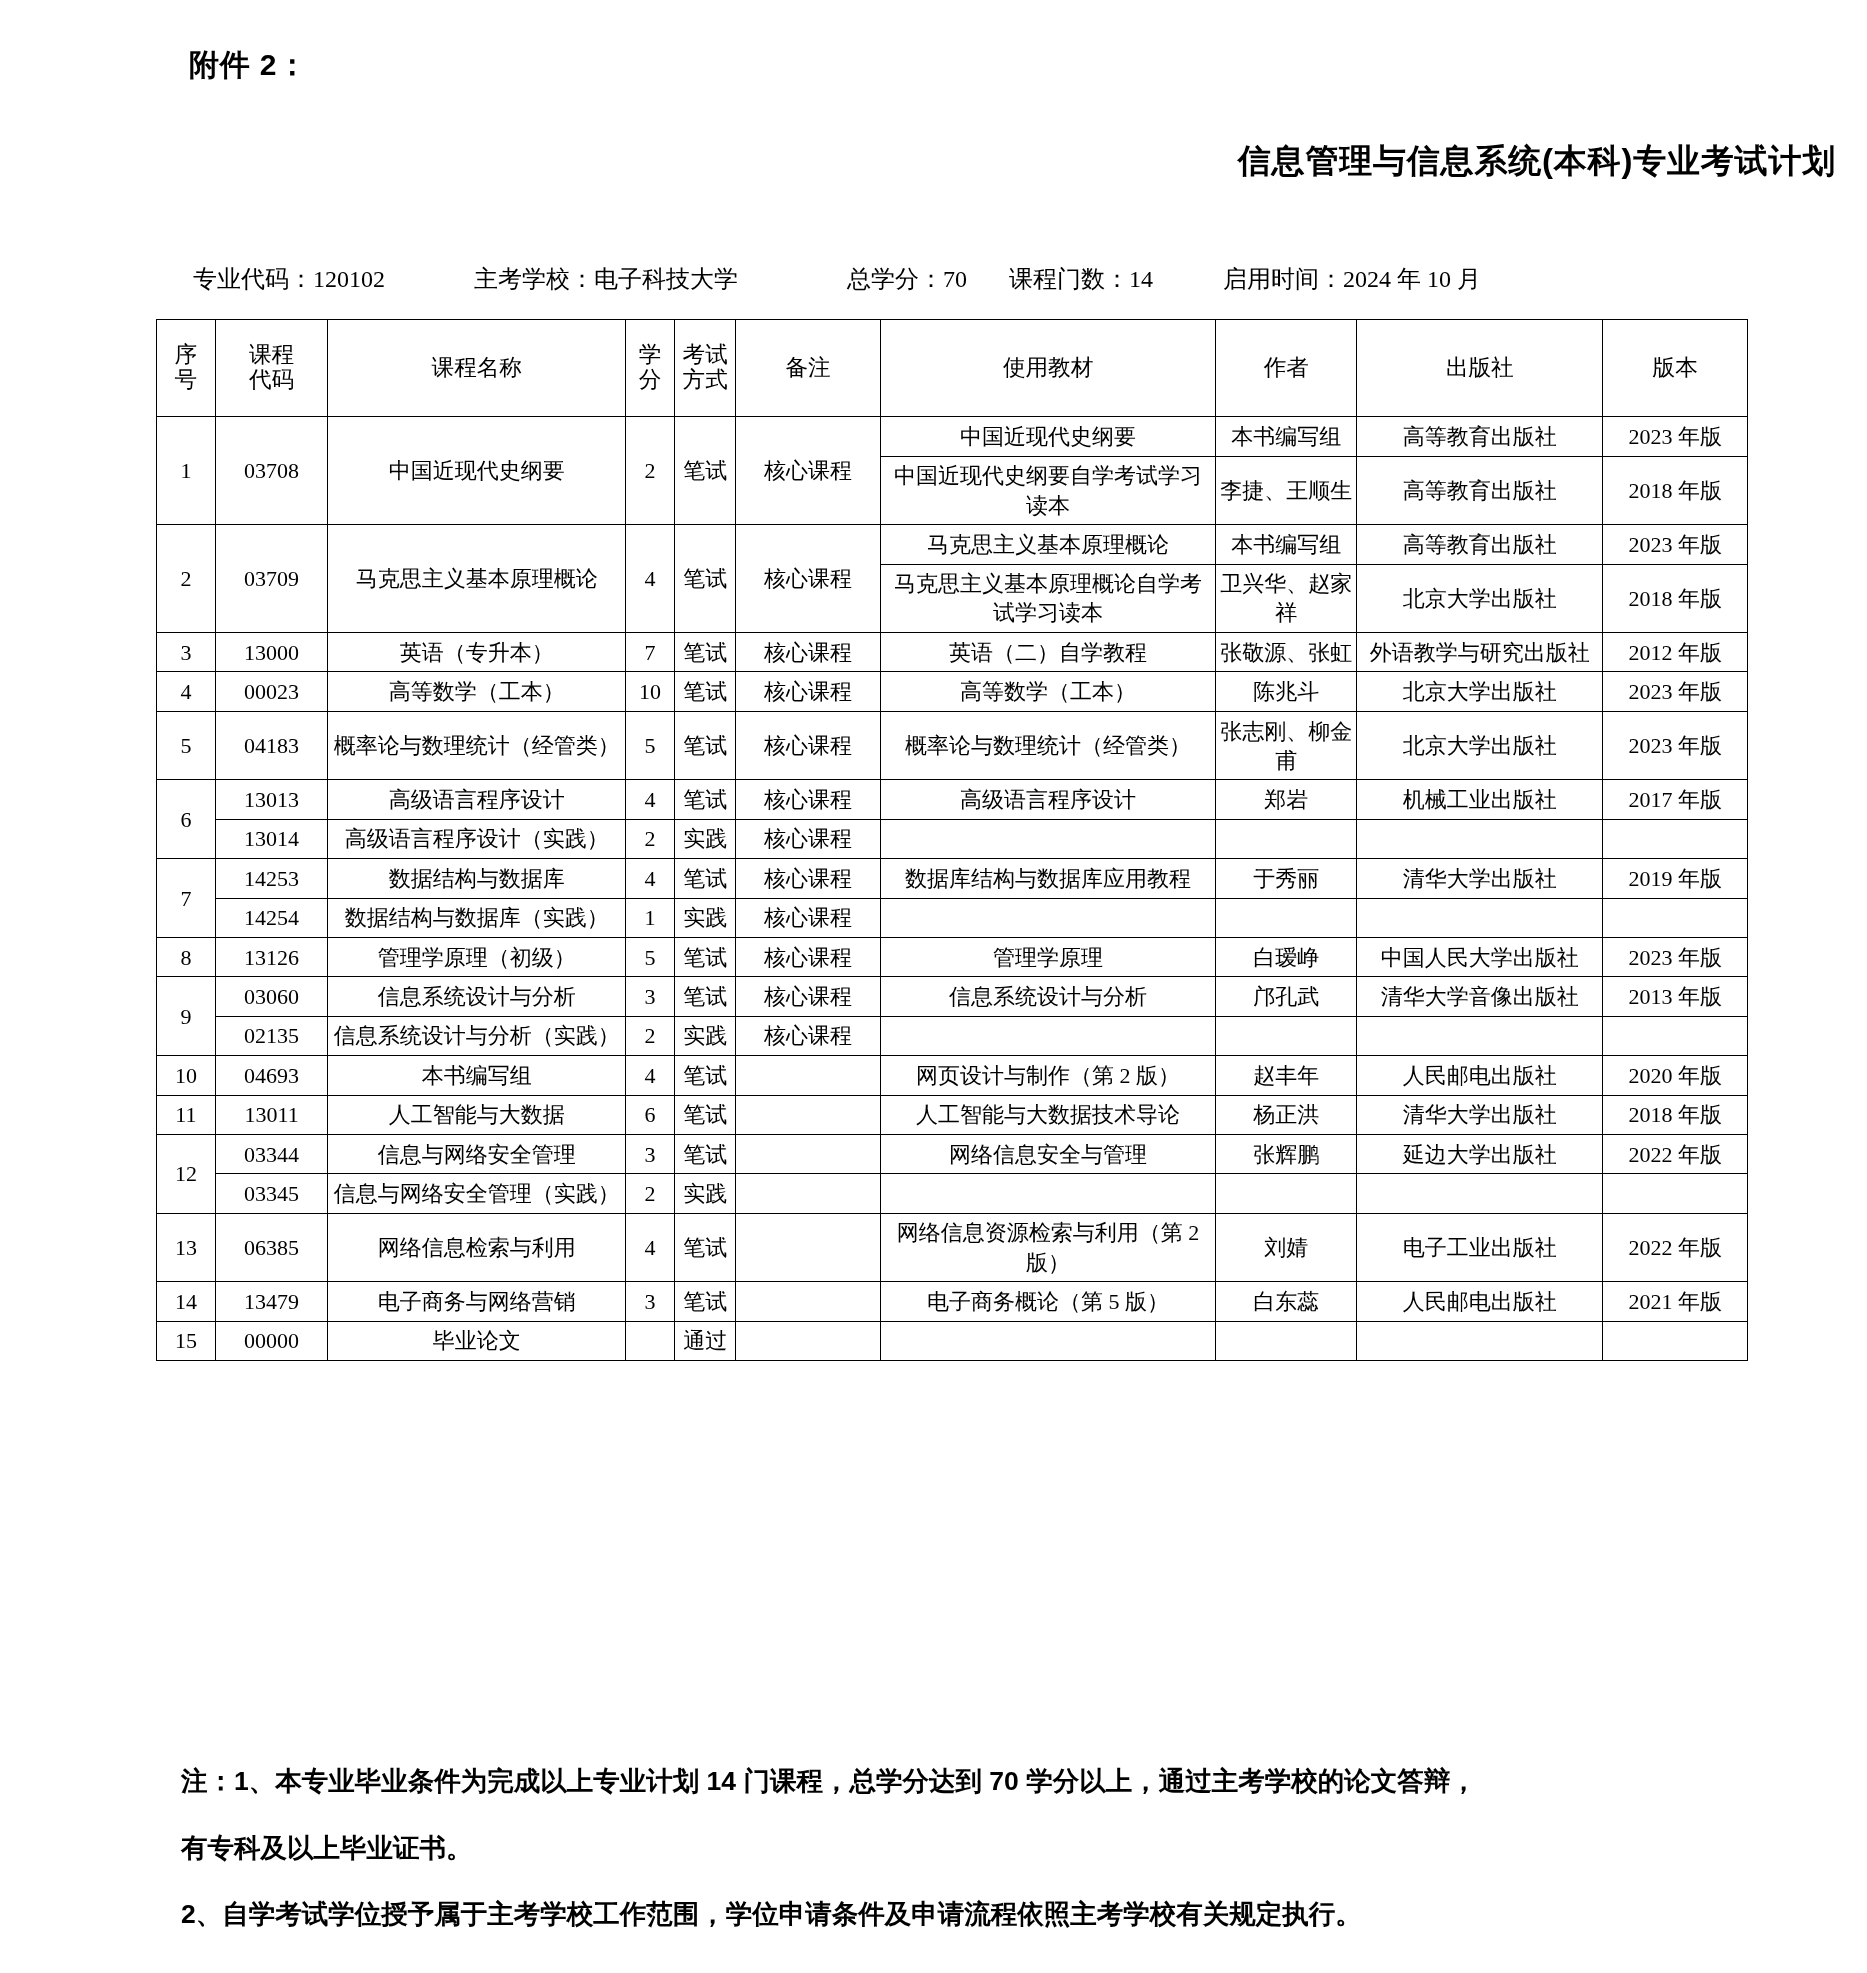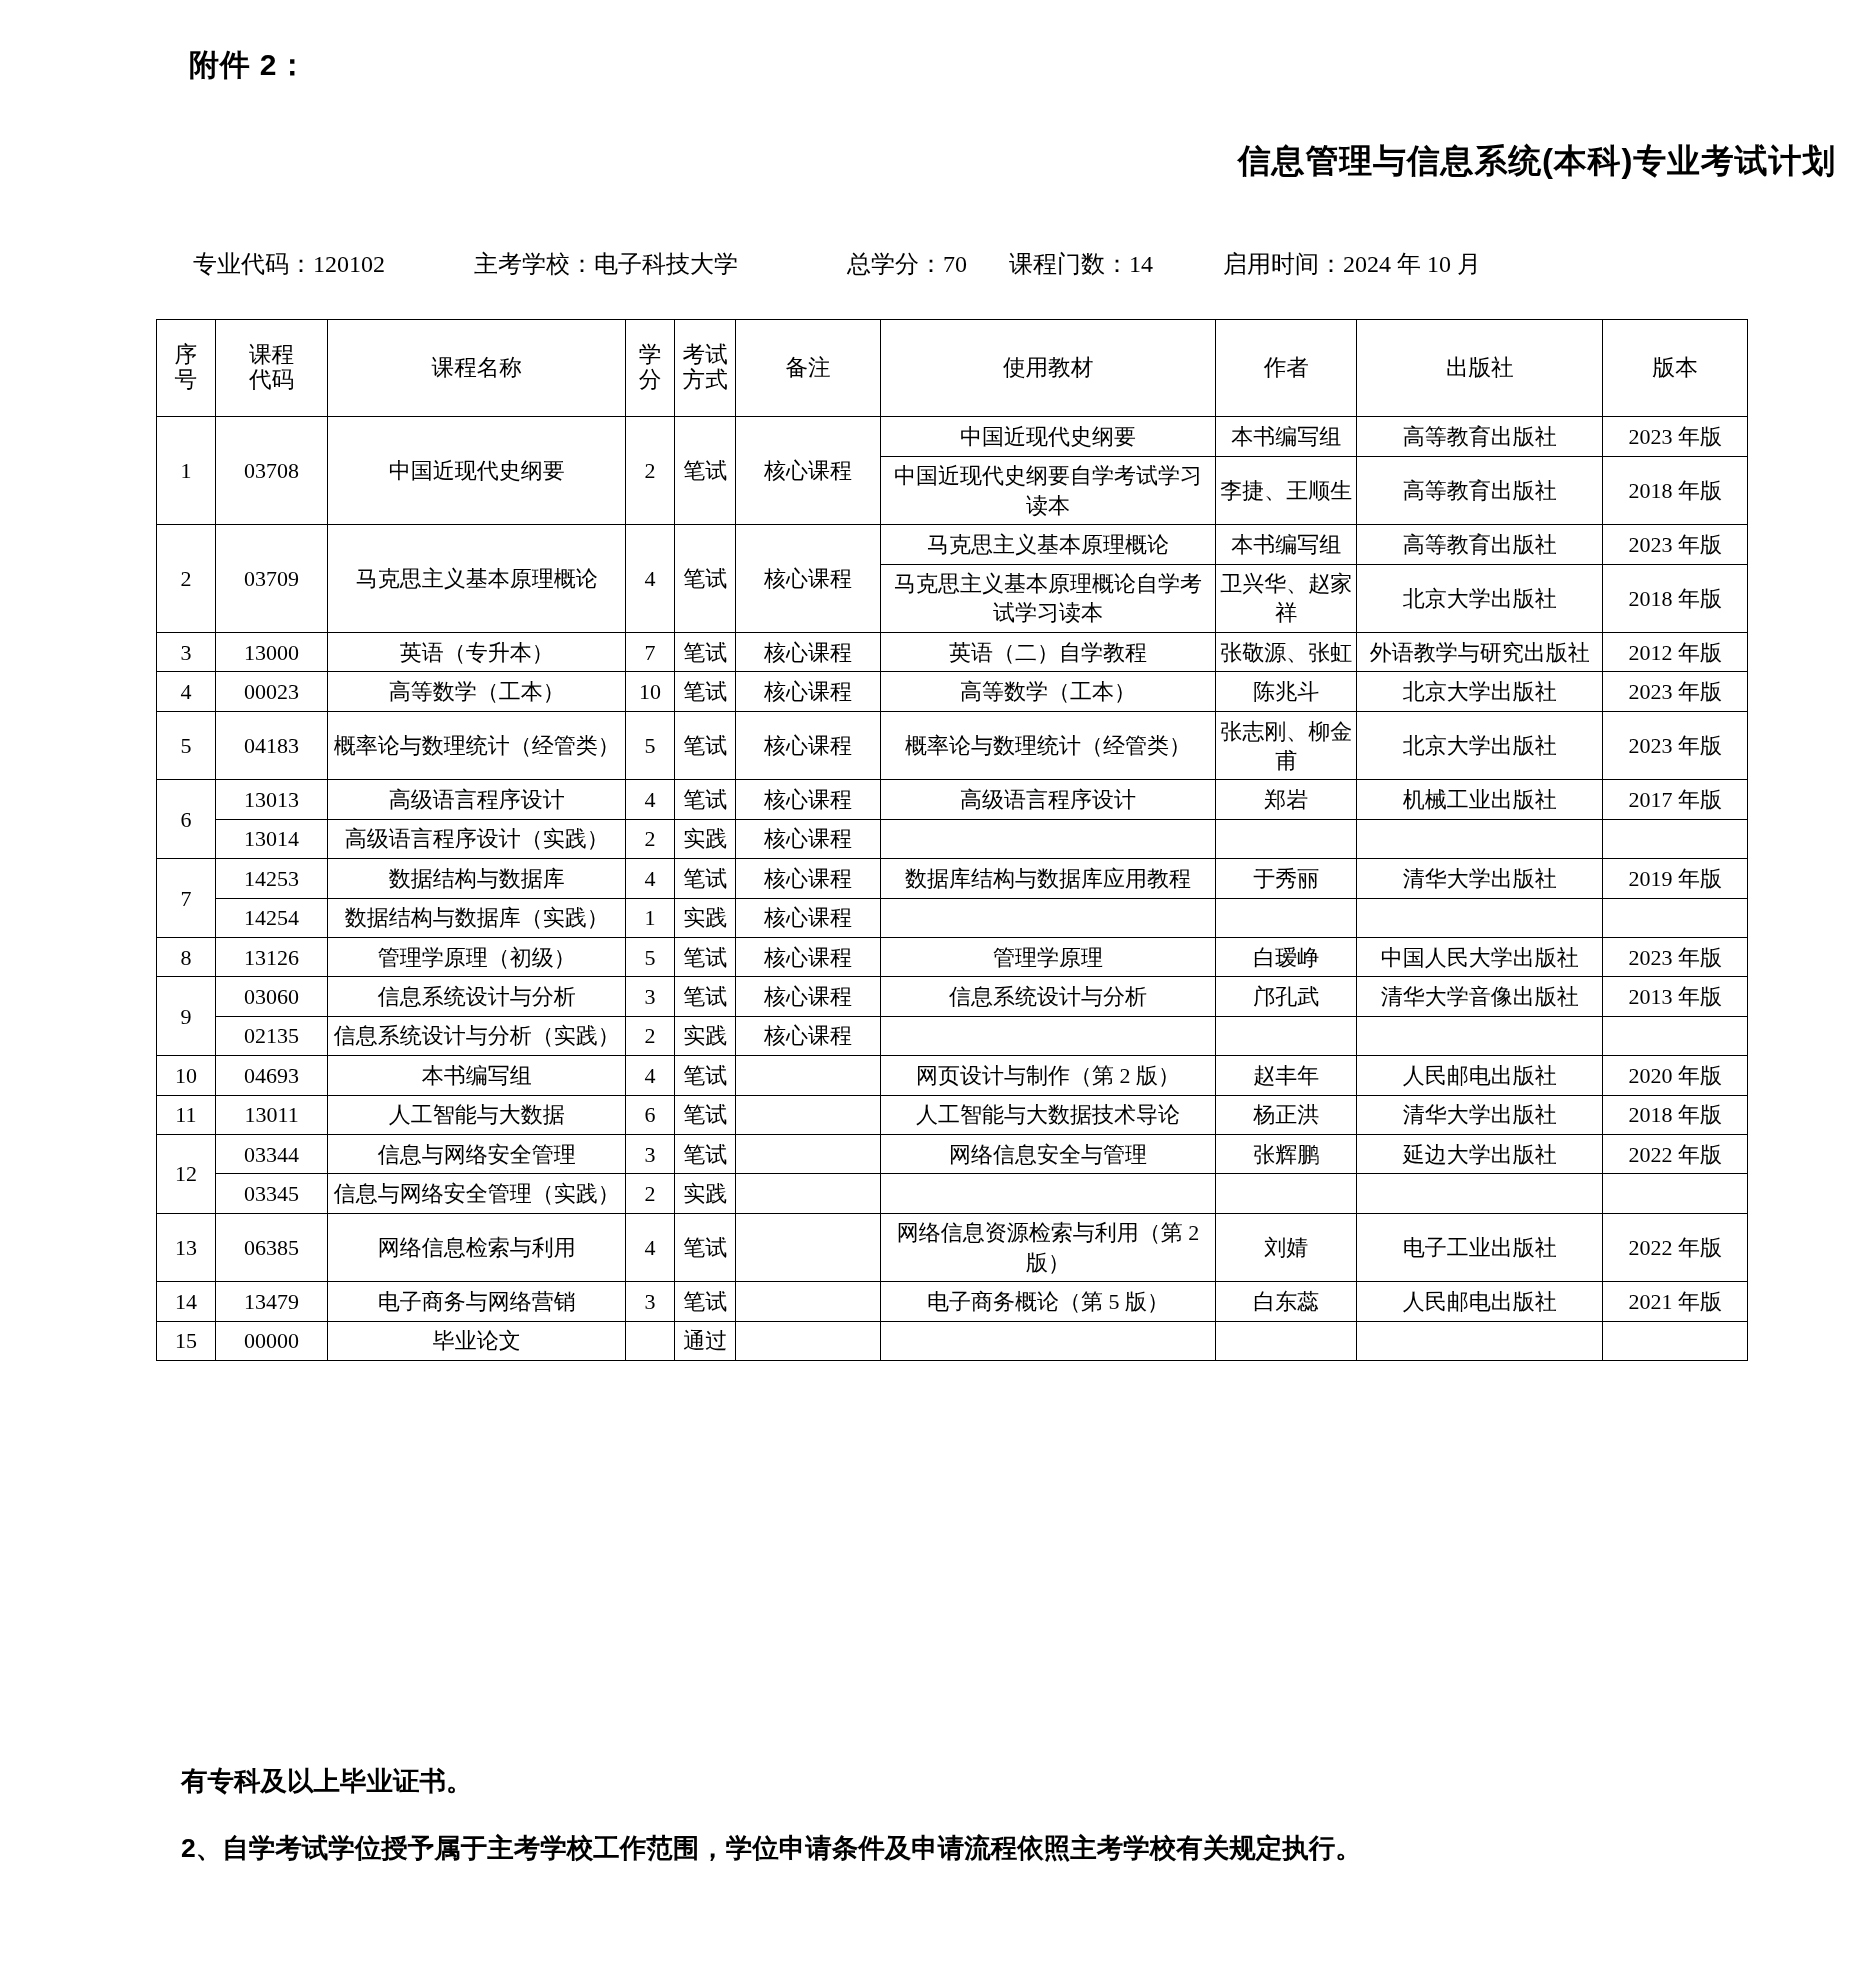--- a/index.html
+++ b/index.html
@@ -42,21 +42,21 @@
     font-size: 33px;
     font-weight: bold;
     letter-spacing: 0.8px;
     font-family: "Liberation Sans", "DejaVu Sans", sans-serif;
   }
 
   
   .meta-line {
     position: absolute;
     left: 193px;
-    top: 248px;
+    top: 263px;
     width: 1487px;
     font-size: 24px;
     white-space: nowrap;
     font-family: "Liberation Serif", "DejaVu Serif", serif;
   }
   .meta-item { display: inline-block; }
   .meta-gap-a { display: inline-block; width: 89px; }
   .meta-gap-b { display: inline-block; width: 109px; }
   .meta-gap-c { display: inline-block; width: 42px; }
   .meta-gap-d { display: inline-block; width: 70px; }
@@ -416,18 +416,19 @@
           <td class="remark"></td>
           <td class="book"></td>
           <td class="author"></td>
           <td class="press"></td>
           <td class="edition"></td>
         </tr>
       </tbody>
   </table>
 
   <div class="notes">
+    <p class="note-line">注：1、本专业毕业条件为完成以上专业计划 14 门课程，总学分达到 70 学分以上，通过主考学校的论文答辩，</p>
     <p class="note-line hang">有专科及以上毕业证书。</p>
     <p class="note-line indent">2、自学考试学位授予属于主考学校工作范围，学位申请条件及申请流程依照主考学校有关规定执行。</p>
   </div>
 
 </div>
 
 
 </body></html>

